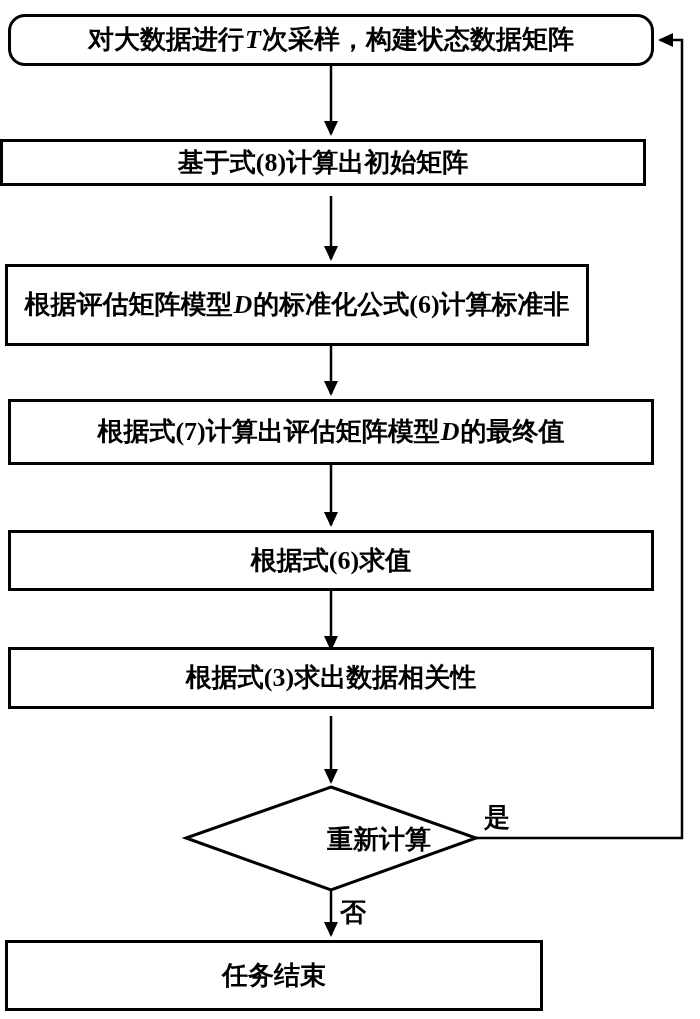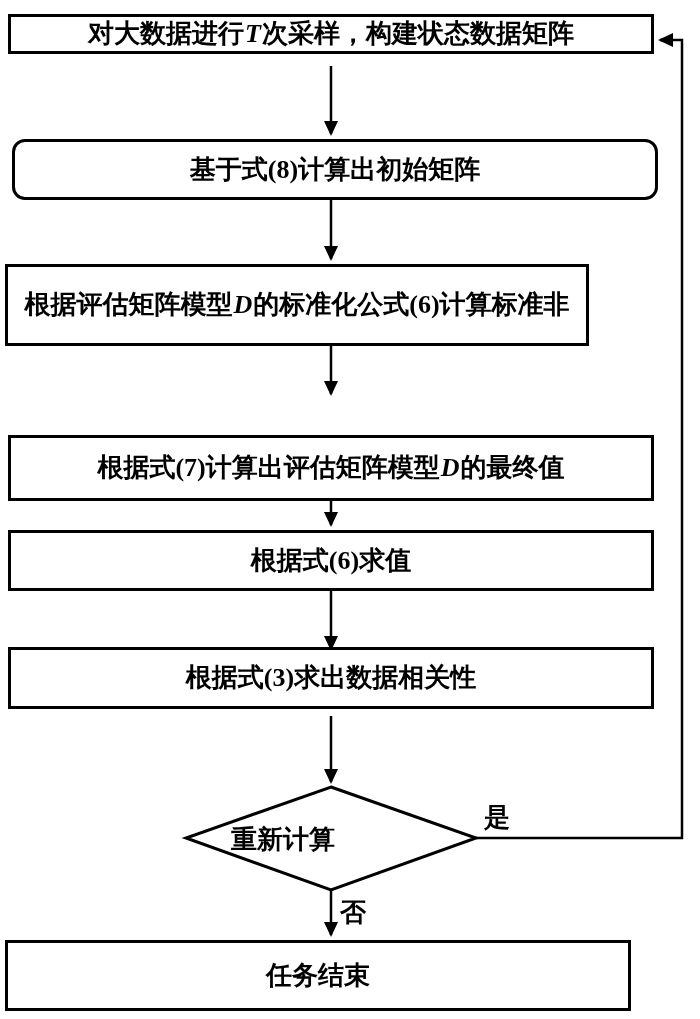--- a/index.html
+++ b/index.html
@@ -41,21 +41,21 @@
   .var {
     font-style: italic;
     font-weight: bold;
     padding: 0 1px;
   }
   .decision-label {
     position: absolute;
     font-size: 26px;
     font-weight: bold;
     color: #000000;
-    text-align: left;
+    text-align: right;
   }
   .branch-label {
     position: absolute;
     font-size: 26px;
     font-weight: bold;
     color: #000000;
   }
 </style>
 </head>
 <body>
@@ -76,52 +76,52 @@
     <path d="M331 591 L331 649" stroke="#000000" stroke-width="2.5" fill="none" marker-end="url(#arrow)"></path>
     <path d="M331 716 L331 782" stroke="#000000" stroke-width="2.5" fill="none" marker-end="url(#arrow)"></path>
 
     <polygon points="331,787 476,838 331,890 186,838" fill="#ffffff" stroke="#000000" stroke-width="3"></polygon>
 
     <path d="M331 890 L331 935" stroke="#000000" stroke-width="2.5" fill="none" marker-end="url(#arrow)"></path>
 
     <path d="M476 838 L682 838 L682 40 L660 40" stroke="#000000" stroke-width="2.5" fill="none" marker-end="url(#arrow)"></path>
   </svg>
 
-  <div class="box" style="left:8px; top:14px; width:646px; height:40px;">
+  <div class="box" style="left:8px; top:14px; width:646px; height:52px;border-radius:17px;">
     <span>
       <span>对大数据进行</span><span class="var">T</span><span>次采样，构建状态数据矩阵</span>
     </span>
   </div>
 
-  <div class="box" style="left:12px; top:139px; width:646px; height:61px;border-radius:13px;">
+  <div class="box" style="left:0; top:139px; width:646px; height:47px;">
     <span>基于式(8)计算出初始矩阵</span>
   </div>
 
   <div class="box" style="left:5px; top:264px; width:584px; height:82px;">
     <span>
       <span>根据评估矩阵模型</span><span class="var">D</span><span>的标准化公式(6)计算标准非</span>
     </span>
   </div>
 
-  <div class="box" style="left:8px; top:399px; width:646px; height:66px;margin-top:36px;">
+  <div class="box" style="left:8px; top:399px; width:646px; height:66px;">
     <span>
       <span>根据式(7)计算出评估矩阵模型</span><span class="var">D</span><span>的最终值</span>
     </span>
   </div>
 
   <div class="box" style="left:8px; top:530px; width:646px; height:61px;font-family:Liberation Serif, serif;">
     <span>根据式(6)求值</span>
   </div>
 
   <div class="box" style="left:8px; top:647px; width:646px; height:62px;">
     <span>根据式(3)求出数据相关性</span>
   </div>
 
   <div class="decision-label" style="left:231px; top:822px; width:200px;">重新计算</div>
 
   <div class="branch-label" style="left:484px; top:800px;">是</div>
   <div class="branch-label" style="left:340px; top:895px;">否</div>
 
-  <div class="box" style="left:5px; top:940px; width:626px; height:71px;">
+  <div class="box" style="left:5px; top:940px; width:538px; height:71px;">
     <span>任务结束</span>
   </div>
 
 </div>
 
 </body></html>

